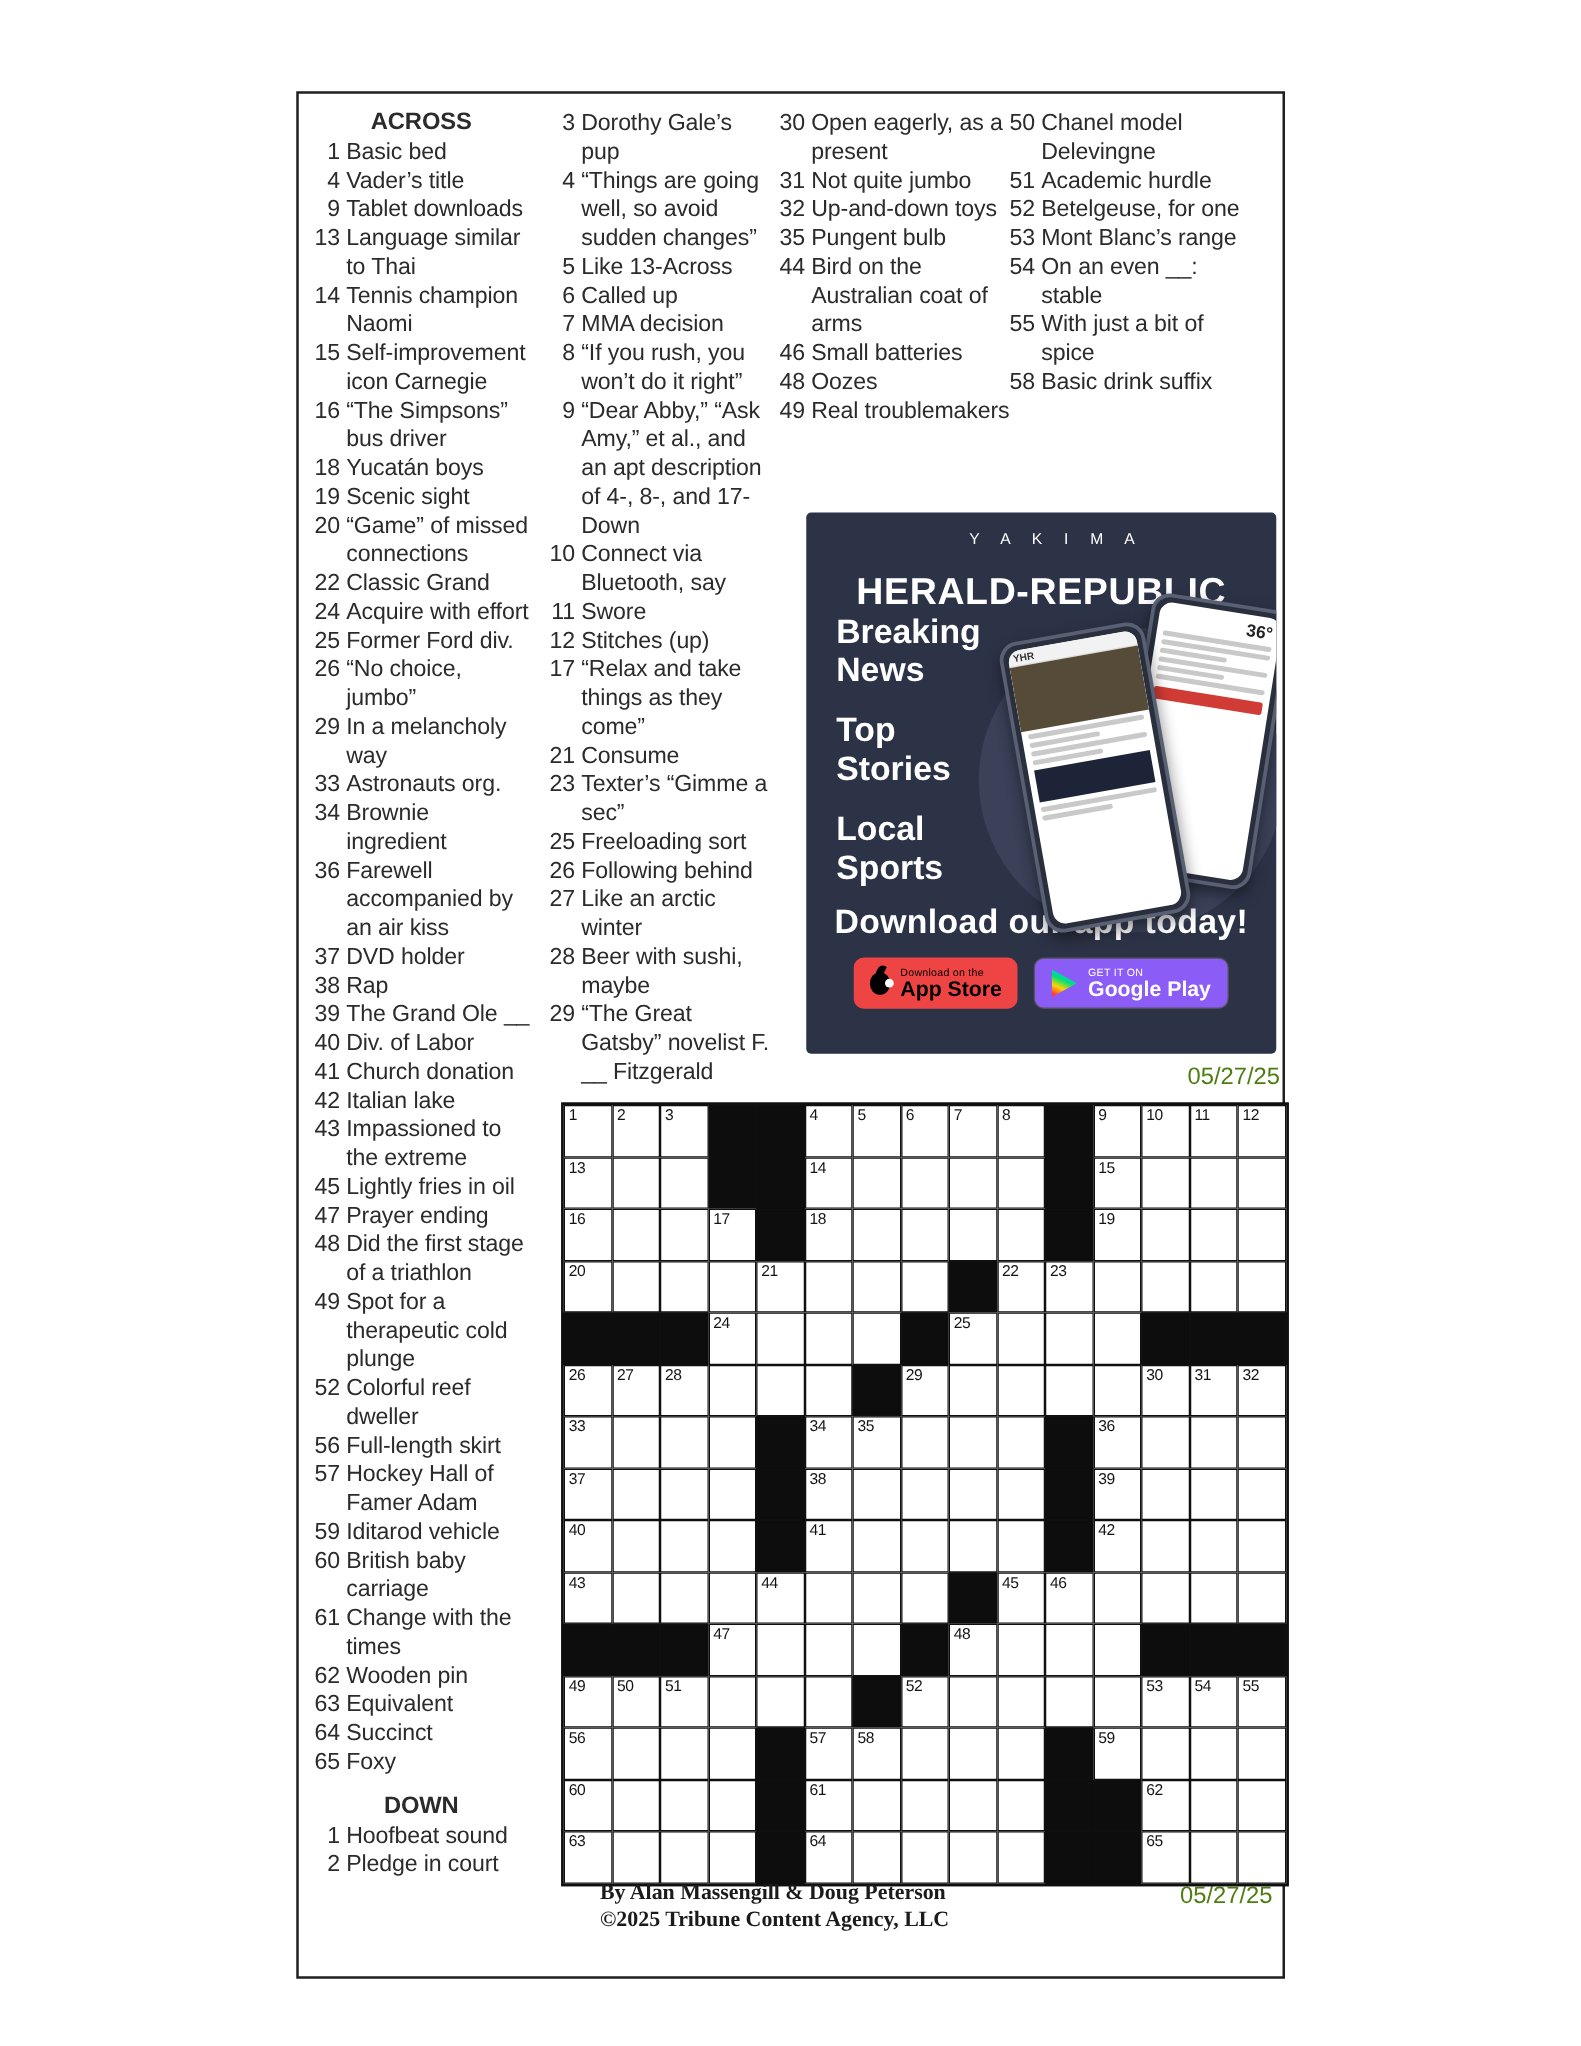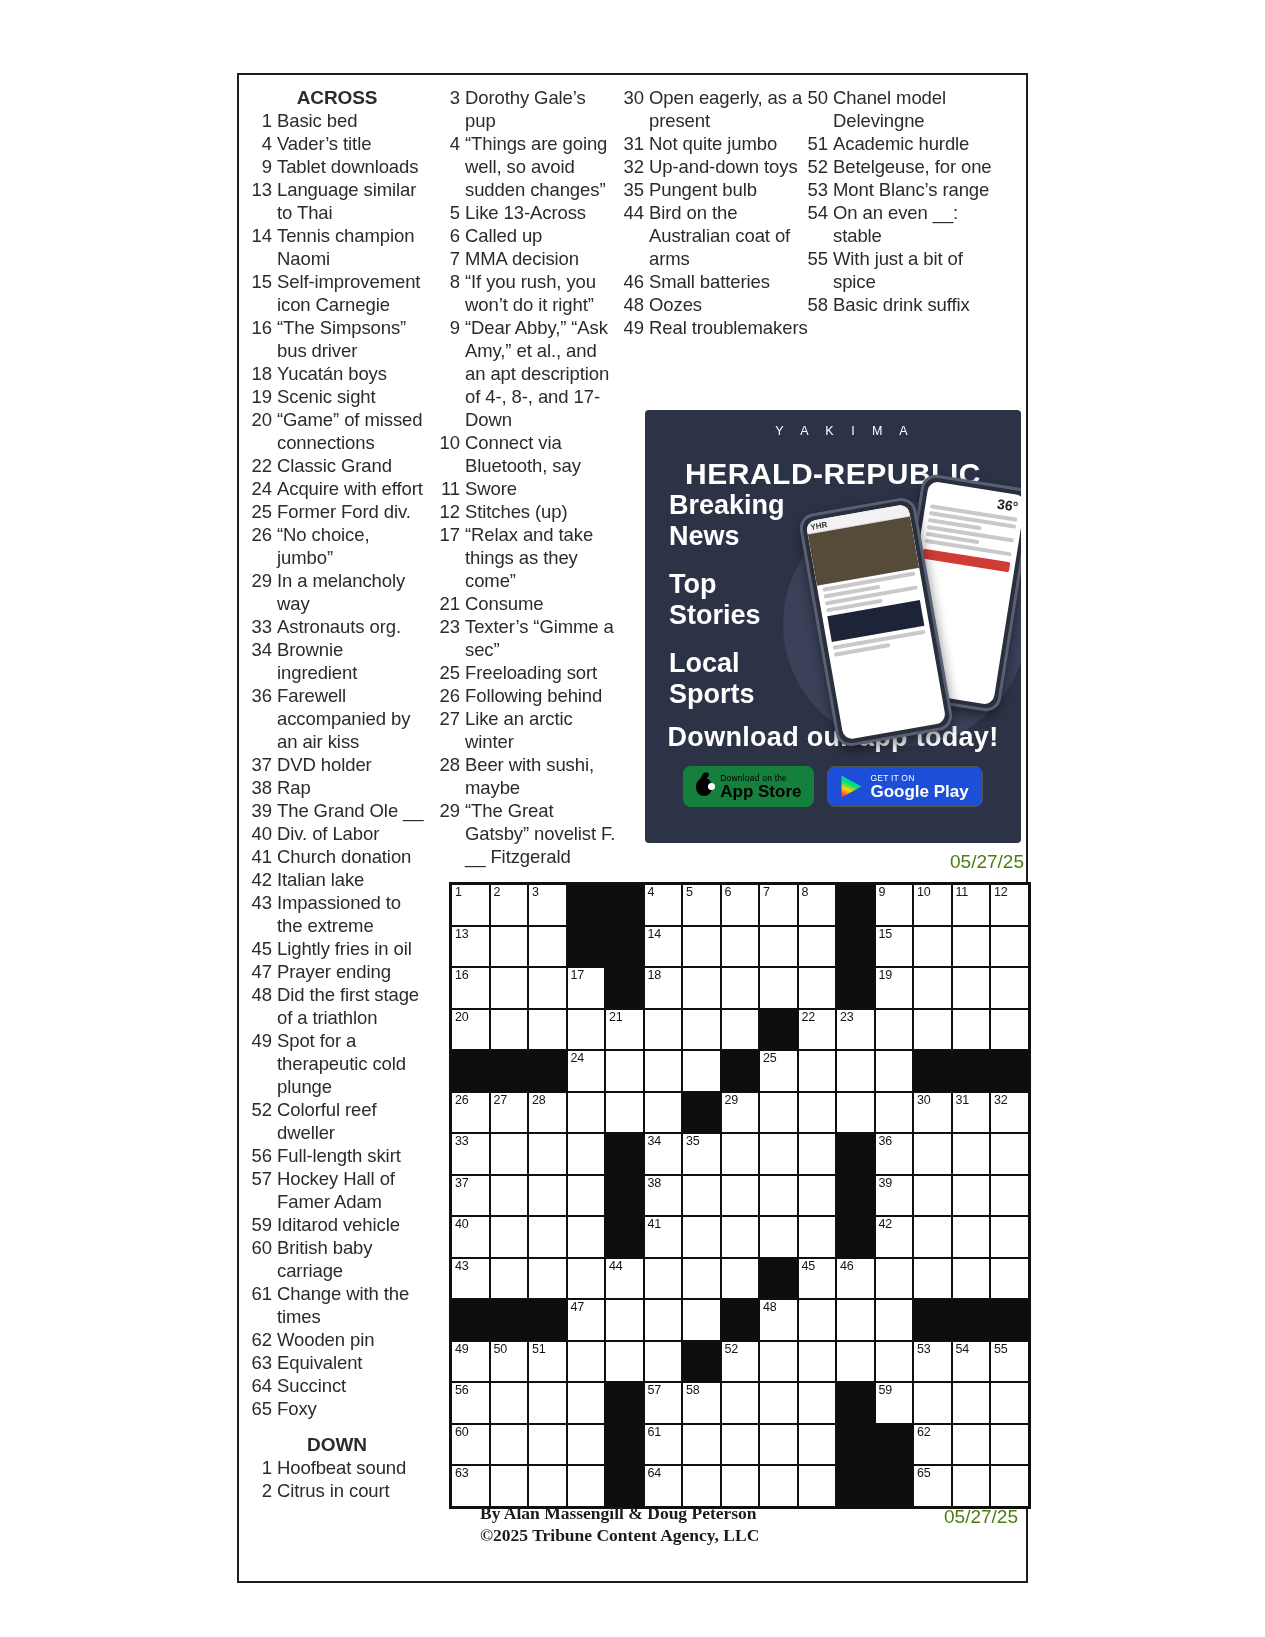--- a/index.html
+++ b/index.html
@@ -24,22 +24,22 @@
   .ad{position:absolute;left:645px;top:410px;width:376px;height:433px;
     background:#2d3347;border-radius:4px;color:#fff;overflow:hidden;}
   .ad-brand-top{text-align:center;margin-top:14px;font-size:12.5px;letter-spacing:7px;font-weight:normal;padding-left:24px;}
   .ad-brand-main{text-align:center;font-size:30px;font-weight:bold;letter-spacing:.5px;margin-top:19px;}
   .ad-blob{position:absolute;width:244px;height:244px;border-radius:50%;background:#3a4158;left:138px;top:92px;}
   .features{position:absolute;left:24px;top:80px;width:134px;}
   .feature{font-size:27px;font-weight:bold;line-height:31px;margin-bottom:17px;}
   .cta{position:absolute;top:312px;left:0;width:100%;text-align:center;font-size:27px;font-weight:bold;letter-spacing:.3px;}
   .badges{position:absolute;top:356px;left:0;width:100%;display:flex;justify-content:center;gap:13px;}
   .badge{height:41px;border-radius:8px;display:flex;align-items:center;padding:0 13px;box-sizing:border-box;}
-  .badge.apple{background:#15803d;color:#000;gap:8px;}
-  .badge.gplay{background:#1d4ed8;color:#fff;gap:9px;border:1px solid #555;}
+  .badge.apple{background:#ef4444;color:#000;gap:8px;}
+  .badge.gplay{background:#8b5cf6;color:#fff;gap:9px;border:1px solid #555;}
   .badge-small{display:block;font-size:8.5px;line-height:10px;letter-spacing:.2px;}
   .badge-big{display:block;font-size:17px;line-height:18px;font-weight:bold;}
   .apple-logo{display:inline-block;width:16px;height:18px;background:#000;border-radius:46% 46% 48% 48%;position:relative;flex:none;}
   .apple-logo::before{content:"";position:absolute;width:6px;height:8px;background:#000;border-radius:60% 0 60% 0;top:-6px;left:6px;transform:rotate(25deg);}
   .apple-logo::after{content:"";position:absolute;right:-3px;top:5px;width:7px;height:7px;background:#fff;border-radius:50%;}
   .play-logo{width:20px;height:22px;flex:none;
     background:linear-gradient(205deg,#00c4ff 12%,#00e076 42%,#ffd500 65%,#ff3a44 88%);
     clip-path:polygon(0 0,100% 50%,0 100%);}
   
   .phone{position:absolute;background:#2a2f3d;border:3px solid #596073;border-radius:15px;box-shadow:0 5px 12px rgba(0,0,0,.45);}
@@ -234,21 +234,21 @@
       </div>
     </div>
   <div class="clue-header down-header">DOWN</div>
   <div>
       <div class="clue">
         <span class="cn">1</span>
         <span class="ct">Hoofbeat sound</span>
       </div>
       <div class="clue">
         <span class="cn">2</span>
-        <span class="ct">Citrus in court</span>
+        <span class="ct">Pledge in court</span>
       </div>
     </div>
 </div>
 
 <div class="clue-col col2">
   <div>
       <div class="clue">
         <span class="cn">3</span>
         <span class="ct">Dorothy Gale’s pup</span>
       </div>

